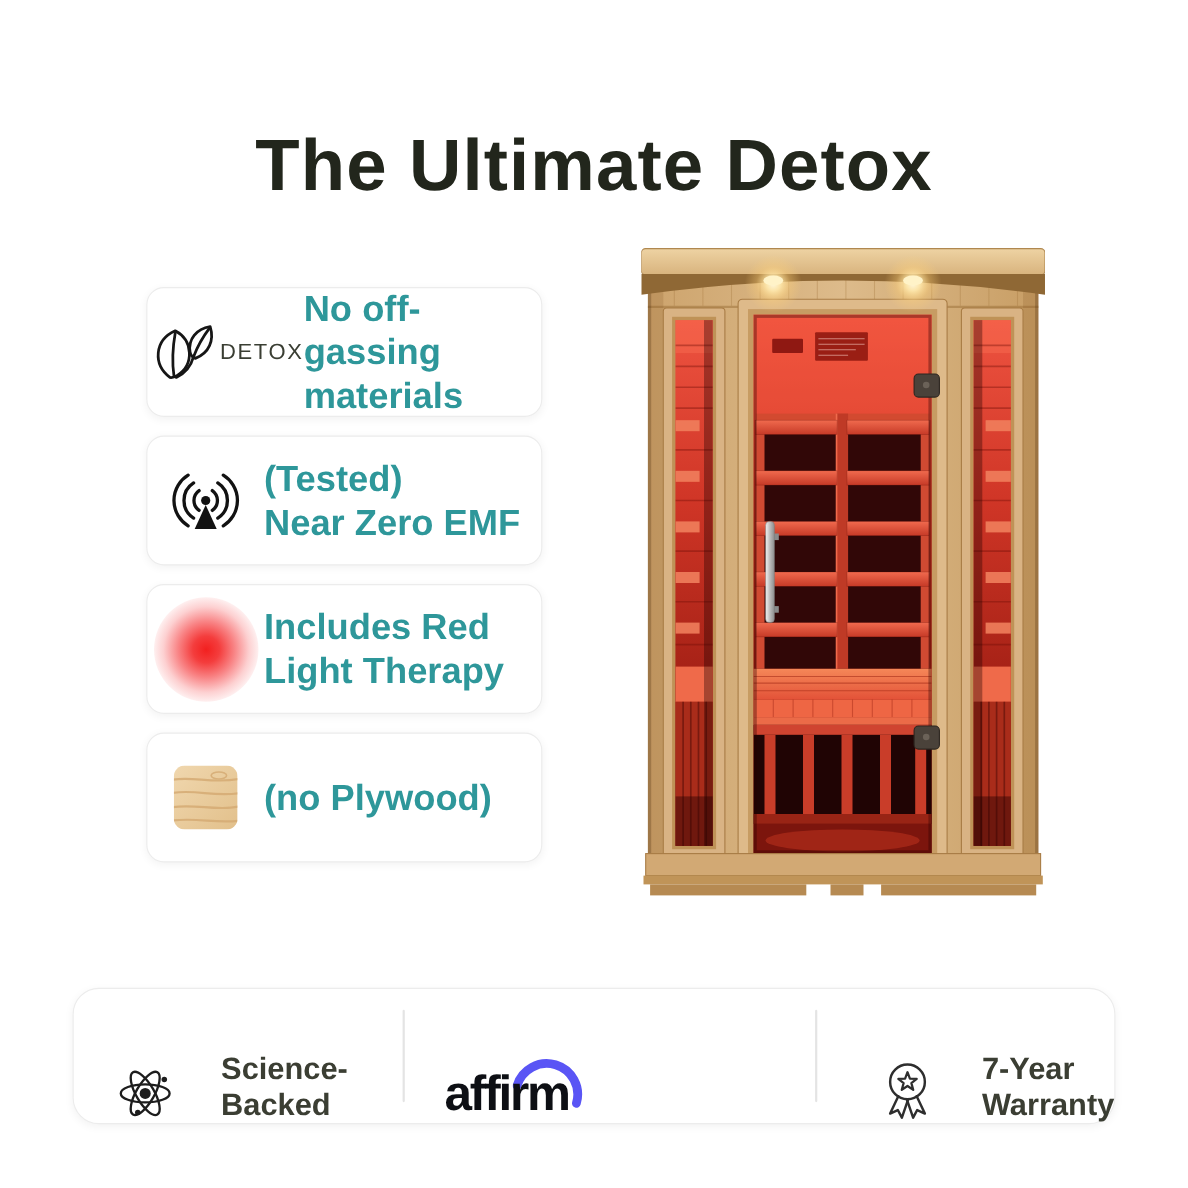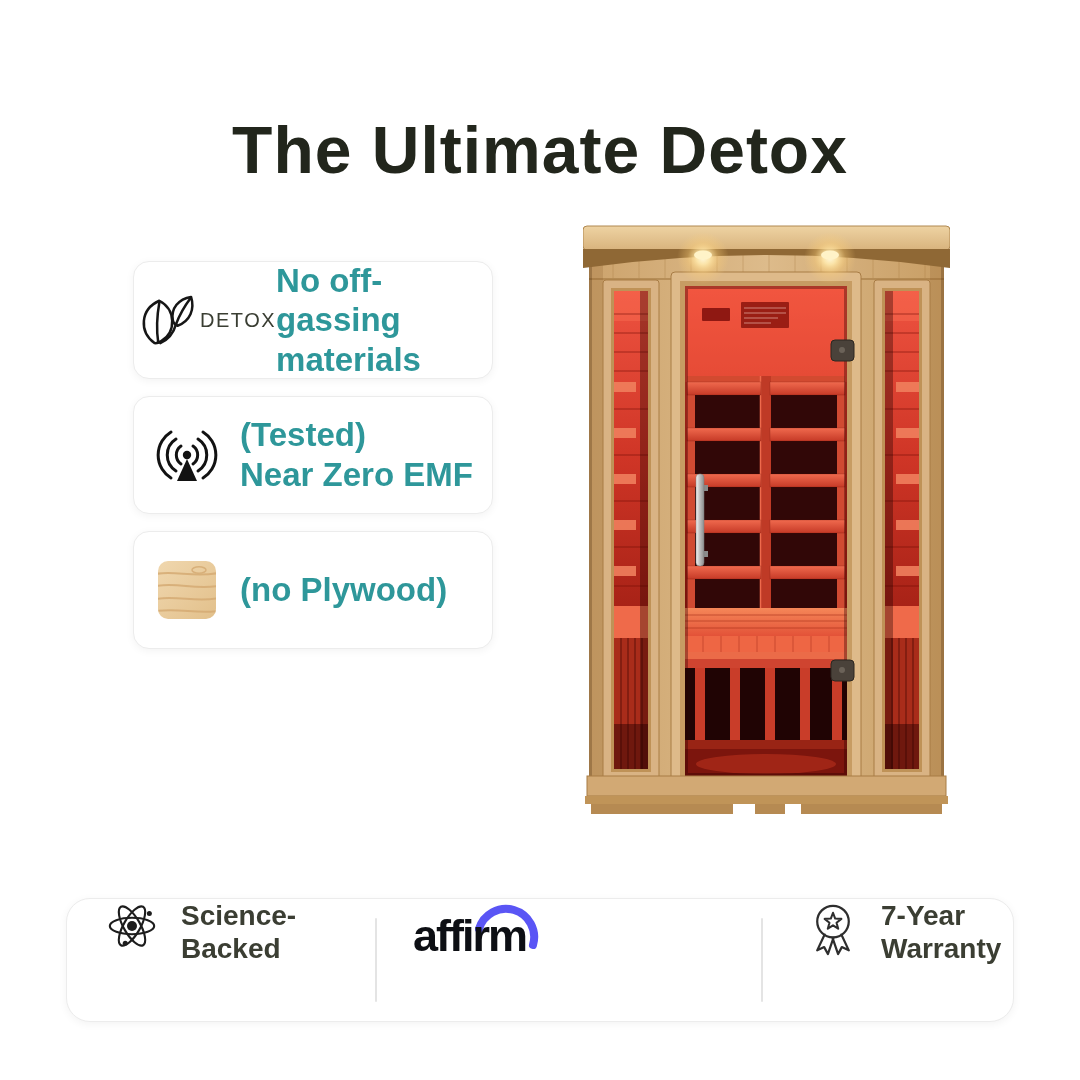--- a/index.html
+++ b/index.html
@@ -22,24 +22,24 @@
         background:radial-gradient(circle,#f2201f 0%,#f43d3d 18%,rgba(246,84,86,.72) 38%,
                    rgba(249,132,134,.38) 58%,rgba(253,195,195,.12) 74%,rgba(255,255,255,0) 82%);}
 
   
   .sauna{position:absolute;left:583px;top:224px;width:367px;height:592px;}
 
   
   .footer{position:absolute;left:66px;top:898px;width:948px;height:124px;background:#fff;
           border:1px solid #ececec;border-radius:24px;box-shadow:0 2px 8px rgba(0,0,0,.05);
           display:flex;align-items:center;box-sizing:border-box;}
-  .fsec{display:flex;align-items:flex-start;height:100%;box-sizing:border-box;}
+  .fsec{display:flex;align-items:flex-end;height:100%;box-sizing:border-box;gap:20px;}
   .fsec1{width:308px;padding-left:38px;}
   .fsec2{width:384px;padding-left:36px;}
-  .fsec3{flex:1;padding-left:44px;}
+  .fsec3{flex:1;padding-left:56px;}
   .fdiv{width:2px;height:84px;background:#e4e4e4;border-radius:1px;flex:0 0 2px;}
   .flabel{font-size:28px;font-weight:700;color:#3b3e33;line-height:1.18;}
   .ficon{margin-right:22px;flex:0 0 auto;display:flex;}
 
   
   .affirm{position:relative;width:116px;height:64px;margin-right:14px;flex:0 0 116px;}
   .affirm-text{position:absolute;left:0;bottom:1px;font-size:45px;font-weight:700;
                letter-spacing:-2px;color:#0d0f14;z-index:2;}
   .affirm-arc{position:absolute;left:62px;top:2px;z-index:1;}
 </style>
@@ -85,20 +85,29 @@
           <circle cx="31" cy="30" r="4.2" fill="#121212"></circle>
           <path d="M31,34 L41,56 L21,56 Z" fill="#121212"></path>
         </svg>
       </div>
       <div class="card-text">
         <div>(Tested)</div>
         <div>Near Zero EMF</div>
       </div>
     </div>
 
+    <div class="card">
+      <div class="card-icon">
+        <div class="glow"></div>
+      </div>
+      <div class="card-text">
+        <div>Includes Red</div>
+        <div>Light Therapy</div>
+      </div>
+    </div>
 
     <div class="card">
       <div class="card-icon">
         <svg width="58" height="58" viewBox="0 0 58 58">
           <defs>
             <linearGradient id="woodsw" x1="0" y1="0" x2="1" y2="1">
               <stop offset="0" stop-color="#f0d7ae"></stop>
                 <stop offset="1" stop-color="#e2c08b"></stop>
             </linearGradient>
             <clipPath id="swclip">

